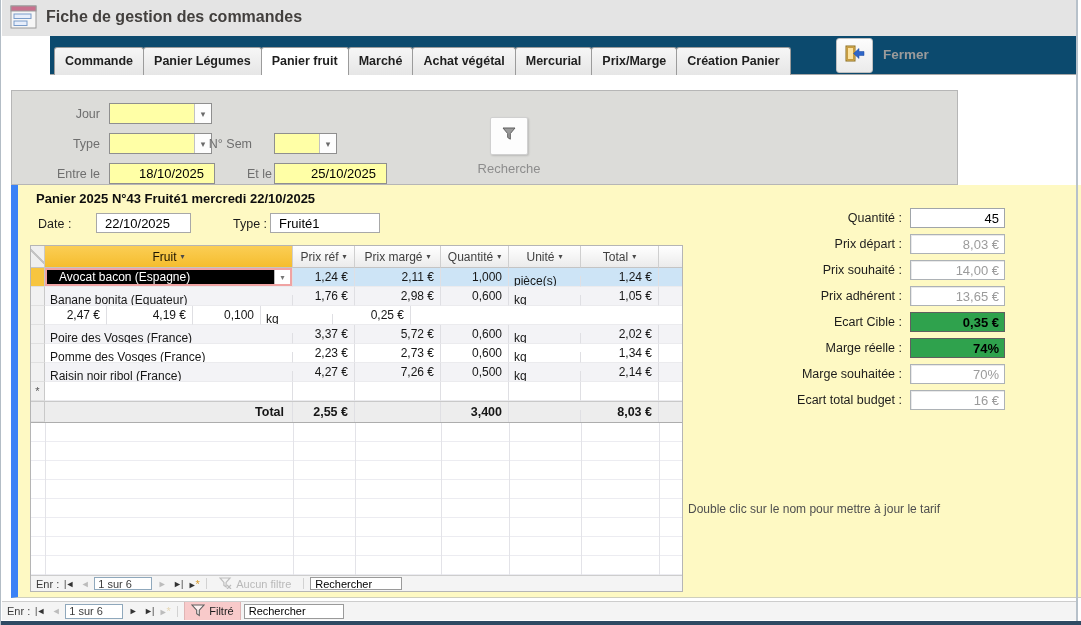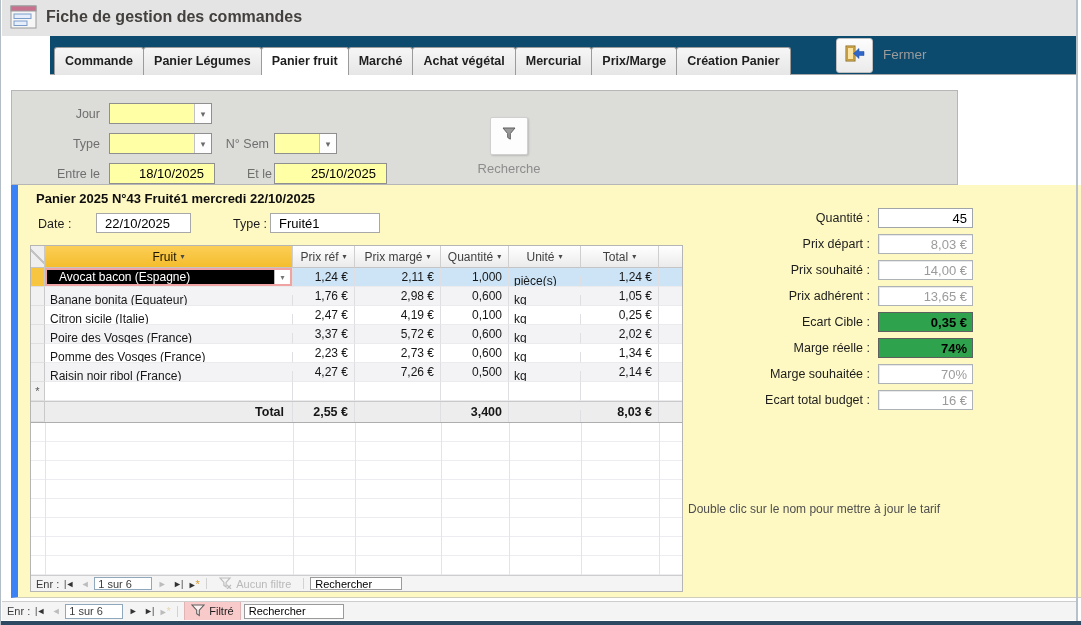--- a/index.html
+++ b/index.html
@@ -18,21 +18,21 @@
   .tabstrip { position:absolute; left:1px; top:36px; right:5px; height:39px; background:#0c4a6e;
               border-bottom:1px solid #a6a6a6;margin-left:48px; }
   .tabs { position:absolute; left:4px; bottom:-1px; display:flex; }
   .tab { border:1px solid #9b9b9b; border-bottom:none; border-radius:3px 3px 0 0;
          background:linear-gradient(#f6f6f6,#e6e6e6); padding:6px 10px 7px 10px;
          font-size:12.5px; font-weight:bold; color:#1f1f1f; margin-right:-1px; white-space:nowrap; cursor:default; }
   .tab.active { background:#fff; box-shadow:0 2px 0 #ffffff; position:relative; z-index:2; }
   .close-btn { position:absolute; left:786px; top:2px; width:37px; height:35px;
                background:linear-gradient(#fdfdfd,#ebebeb); border:1px solid #bfbfbf; border-radius:3px;
                display:flex; align-items:center; justify-content:center; cursor:pointer; }
-  .close-label { position:absolute; left:833px; top:11px; font-size:13.5px; color:#9b9b9b; }
+  .close-label { position:absolute; left:833px; top:11px; font-size:13.5px; color:#9b9b9b;font-weight:bold; }
 
   
   .content { position:absolute; left:1px; top:75px; right:5px; height:526px; background:#ffffff; }
 
   
   .filter-panel { position:absolute; left:9px; top:15px; width:947px; height:95px;
                   background:#dcdcd9; border:1px solid #b6b6b6; }
   .f-label { position:absolute; font-size:12.5px; color:#6f6f6f; text-align:right; width:88px; }
   .combo { position:absolute; height:21px; background:#ffffa6; border:1px solid #8f8f8f; display:flex; }
   .combo .cbtn { margin-left:auto; width:17px; background:#fdfdfd; border-left:1px solid #c2c2c2;
@@ -102,21 +102,21 @@
   .filt-chip.off { color:#b9b9b9; }
   .filt-chip.on { background:#f8caca; color:#1d1d1d; border-left:1px solid #e0b4b4; border-right:1px solid #e0b4b4; }
   .srch-box { background:#fff; border:1px solid #9a9a9a; height:13px; display:flex; align-items:center;
               padding-left:4px; color:#000; width:92px; }
   .main-navbar { position:absolute; left:1px; right:5px; top:601px; height:19px; }
   .main-navbar .rec-box { height:15px; }
   .main-navbar .srch-box { height:15px; width:100px; }
   .bottom-strip { position:absolute; left:0; right:0; bottom:0; height:4px; background:#2e4a63; }
 
   
-  .stats { position:absolute; left:666px; top:23px;padding-left:44px; }
+  .stats { position:absolute; left:698px; top:23px;padding-left:44px; }
   .stat-row { display:flex; align-items:center; margin-bottom:6px; height:20px; }
   .stat-label { width:150px; text-align:right; padding-right:8px; font-size:12.5px; color:#1c1c1c; }
   .stat-field { width:95px; height:20px; background:#fff; border:1px solid #a0a5a9; font-size:13px; color:#000;
                 display:flex; align-items:center; justify-content:flex-end; padding-right:5px; }
   .stat-field.muted { color:#9b9b9b; border-color:#adb2b6; box-shadow:inset 1px 1px 0 #e9e9e9; }
   .stat-field.green { background:#2fa24d; color:#000; font-weight:bold; border:1px solid #5f5f5f; }
   .note { position:absolute; left:670px; top:317px; width:272px; font-size:12px; color:#4f4f4f; }
 </style>
 </head>
 <body>
@@ -162,21 +162,21 @@
 
     <div class="filter-panel">
       <span class="f-label" style="left:0; top:16px;">Jour</span>
       <div class="combo" style="left:97px; top:12px; width:103px;">
         <span class="cbtn">▾</span>
       </div>
       <span class="f-label" style="left:0; top:46px;">Type</span>
       <div class="combo" style="left:97px; top:42px; width:103px;">
         <span class="cbtn">▾</span>
       </div>
-      <span class="f-label" style="left:175px; top:46px; width:82px;">N° Sem</span>
+      <span class="f-label" style="left:158px; top:46px; width:82px;">N° Sem</span>
       <div class="combo" style="left:262px; top:42px; width:63px;">
         <span class="cbtn">▾</span>
       </div>
       <span class="f-label" style="left:0; top:76px;">Entre le</span>
       <div class="f-input" style="left:97px; top:72px; width:106px;">18/10/2025</div>
       <span class="f-label" style="left:172px; top:76px;">Et le</span>
       <div class="f-input" style="left:262px; top:72px; width:113px;">25/10/2025</div>
       <div class="search-btn">
         <span>
           <svg width="18" height="18" viewBox="0 0 18 18">
@@ -247,21 +247,20 @@
           <div class="cell num w-ref">1,76 €</div>
           <div class="cell num w-marge">2,98 €</div>
           <div class="cell num w-qty">0,600</div>
           <div class="cell txt w-unit">kg</div>
           <div class="cell num w-total">1,05 €</div>
           <div class="cell w-fill"></div>
         </div>
 
         <div class="row">
           <div class="rowsel"></div>
-          <div class="cell txt w-fruit">Citron sicile (Italie)</div>
           <div class="cell num w-ref">2,47 €</div>
           <div class="cell num w-marge">4,19 €</div>
           <div class="cell num w-qty">0,100</div>
           <div class="cell txt w-unit">kg</div>
           <div class="cell num w-total">0,25 €</div>
           <div class="cell w-fill"></div>
         </div>
 
         <div class="row alt">
           <div class="rowsel"></div>

